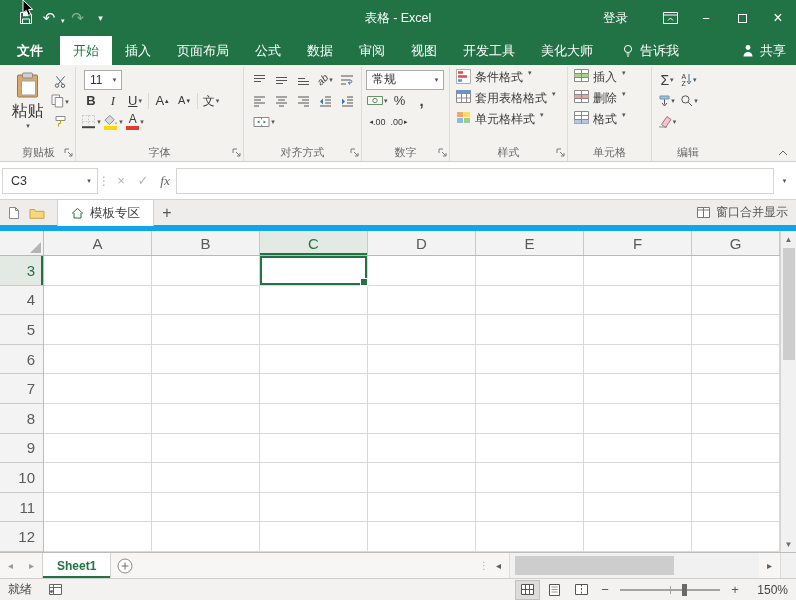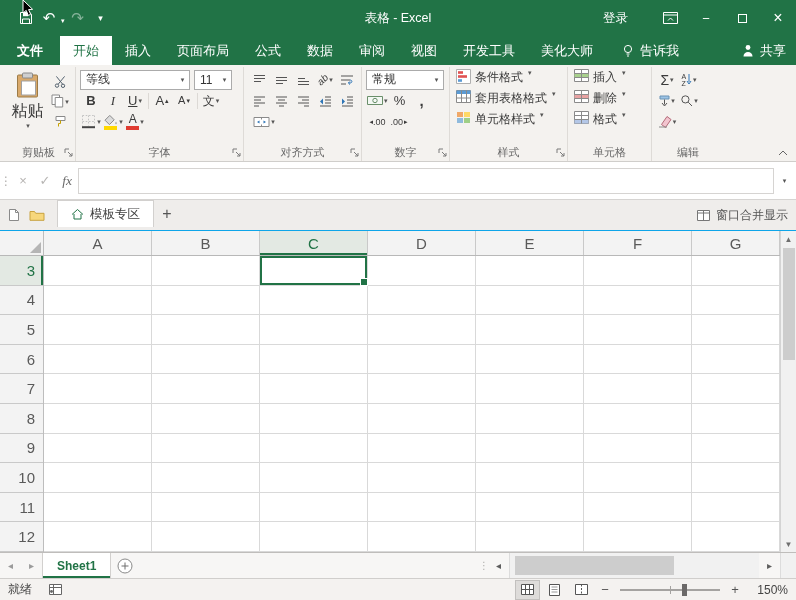--- a/index.html
+++ b/index.html
@@ -62,21 +62,21 @@
 .namebox{width:96px;height:26px;border:1px solid #d6d4d2;display:flex;align-items:center;background:#fff;margin-left:2px;}
 .nb-text{padding-left:8px;font-size:12.5px;flex:1;color:#333;}
 .cbx-n{width:17px;height:100%;display:flex;align-items:center;justify-content:center;color:#555;}
 .fsplit{width:12px;text-align:center;color:#b3b1af;font-size:12px;}
 .fbtn{width:22px;height:26px;display:flex;align-items:center;justify-content:center;color:#b6b4b2;font-size:13px;}
 .fbtn.fx{color:#6a6a6a;font-style:italic;font-family:"Liberation Serif","DejaVu Serif",serif;font-size:13.5px;}
 .finput{flex:1;height:26px;border:1px solid #d6d4d2;background:#fff;display:flex;align-items:center;padding-left:6px;font-size:12px;color:#333;}
 .fexpand{width:20px;height:26px;display:flex;align-items:center;justify-content:center;color:#555;margin-right:2px;}
 
 
-.docbar{height:31px;flex:0 0 auto;background:#efedeb;border-bottom:1px solid #0ea5e9;display:flex;align-items:flex-start;padding:0 8px;}
+.docbar{height:31px;flex:0 0 auto;background:#efedeb;border-bottom:6px solid #0ea5e9;display:flex;align-items:center;padding:0 8px;}
 .dicons{display:flex;align-items:center;gap:9px;height:100%;padding-right:12px;}
 .dtab{height:27px;display:flex;align-items:center;gap:6px;background:#fff;border:1px solid #d2d0ce;border-bottom:none;padding:0 13px;font-size:12.5px;color:#3d3d3d;}
 .dplus{width:26px;height:27px;display:flex;align-items:center;justify-content:center;color:#555;font-size:16px;}
 .dright{margin-left:auto;display:flex;align-items:center;gap:6px;height:100%;color:#555;font-size:12px;}
 
 
 .gridwrap{flex:1;display:flex;min-height:0;}
 .gmain{flex:1;display:flex;flex-direction:column;min-width:0;}
 .ghead{height:25px;display:flex;background:#f3f3f3;border-bottom:1px solid #b8b8b8;flex:0 0 auto;}
 .corner{width:44px;border-right:1px solid #bdbdbd;position:relative;background:#f3f3f3;flex:0 0 auto;}
@@ -238,26 +238,20 @@
         <svg width="9" height="9">
             <path d="M1 1h4M1 1v4" stroke="#7a7a7a" fill="none"></path>
             <path d="M4 4l4 4M8 5v3H5" stroke="#7a7a7a" fill="none"></path>
           </svg>
       </span>
     </div>
 
     <div class="rgroup" style="width:168px">
       <div class="rcol" style="flex:1">
         <div class="rrow">
-          <div class="combo" style="width:110px">
-            <span>等线</span>
-            <span class="cbx">
-                <span class="caret">▾</span>
-              </span>
-          </div>
           <div class="combo" style="width:38px;margin-left:4px">
             <span>11</span>
             <span class="cbx">
                 <span class="caret">▾</span>
               </span>
           </div>
         </div>
         <div class="rrow">
           <span class="sb">
               <span class="blet bold">B</span>
@@ -567,20 +561,26 @@
     </div>
 
     <span class="collapse-ribbon">
       <svg width="10" height="6">
           <path d="M1 5 5 1l4 4" fill="none" stroke="#666"></path>
         </svg>
     </span>
   </div>
 
   <div class="fbar">
+    <div class="namebox">
+      <span class="nb-text">C3</span>
+      <span class="cbx-n">
+          <span class="caret">▾</span>
+        </span>
+    </div>
     <span class="fsplit">⋮</span>
     <span class="fbtn">×</span>
     <span class="fbtn">✓</span>
     <span class="fbtn fx">fx</span>
     <div class="finput"></div>
     <span class="fexpand">
         <span class="caret">▾</span>
       </span>
   </div>
 

